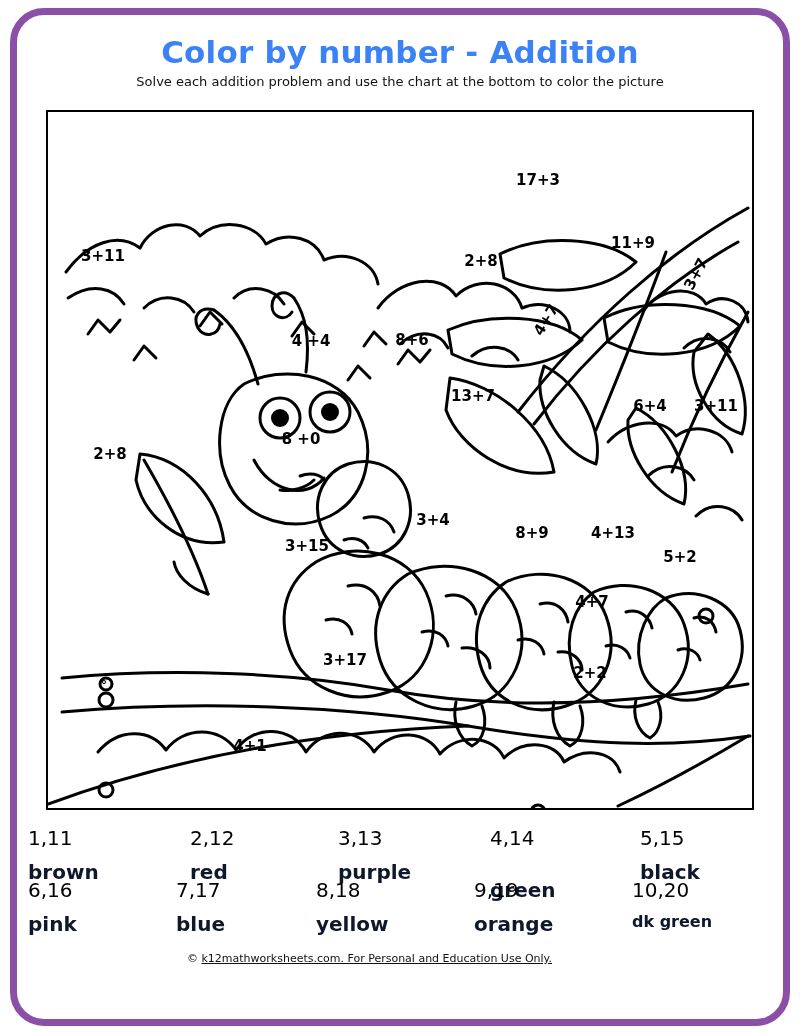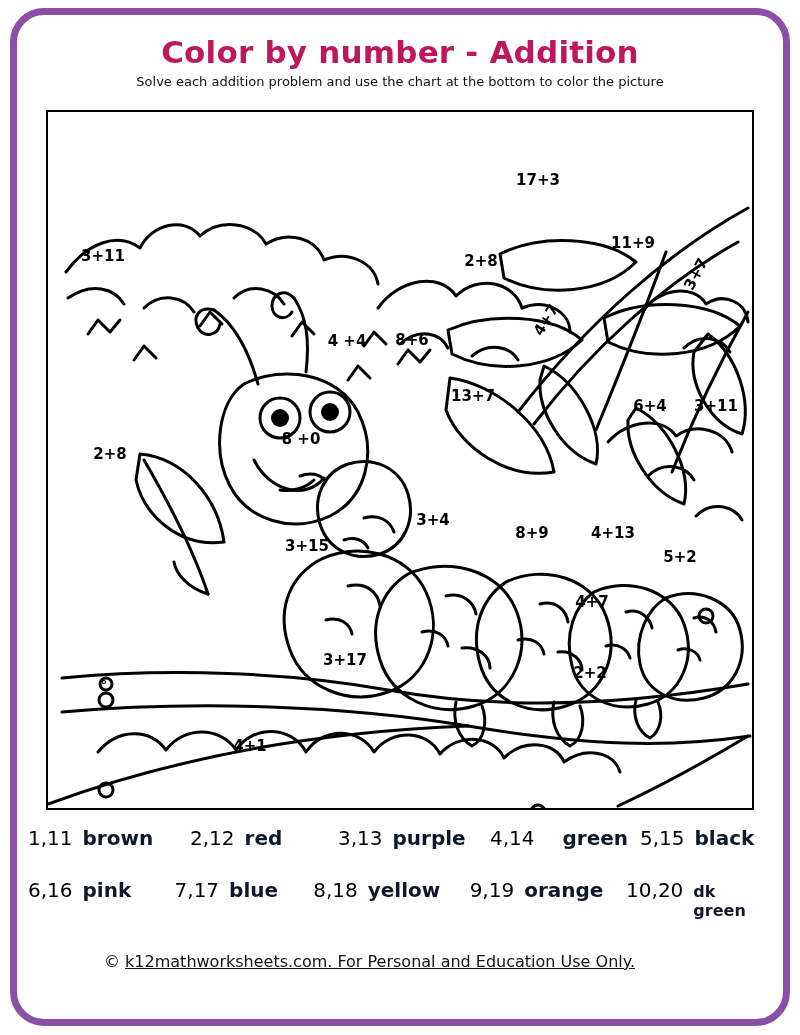--- a/index.html
+++ b/index.html
@@ -30,21 +30,21 @@
     box-sizing: border-box;
   }
   .title {
     position: absolute;
     left: 0;
     top: 34px;
     width: 800px;
     text-align: center;
     font-size: 31px;
     font-weight: bold;
-    color: #be185d;
+    color: #3b82f6;
     letter-spacing: 0.2px;
   }
   .subtitle {
     position: absolute;
     left: 0;
     top: 74px;
     width: 800px;
     text-align: center;
     font-size: 13px;
     color: #111111;
@@ -86,41 +86,42 @@
     width: 744px;
     display: flex;
     align-items: baseline;
   }
   .legend-row.row1 { top: 0px; }
   .legend-row.row2 { top: 52px; }
   .legend-cell {
     display: flex;
     align-items: baseline;
     gap: 10px;
+    flex-direction: column;
   }
   .legend-num {
     font-size: 20px;
     color: #000000;
     font-weight: normal;
   }
   .legend-color {
     font-size: 20px;
     color: #0f172a;
     font-weight: bold;
   }
   .legend-color.small {
     font-size: 16px;
   }
   .footer {
     position: absolute;
     left: 0;
     top: 952px;
     width: 739px;
     text-align: center;
-    font-size: 16px;
+    font-size: 11px;
     color: #111111;
   }
   .footer .link {
     text-decoration: underline;
   }
 </style>
 </head>
 <body>
 
 <div class="page">
@@ -253,21 +254,21 @@
         <circle cx="560" cy="760" r="7"></circle>
       </g>
     </svg>
 
     <div class="eq" style="left:55px;top:144px;">3+11</div>
     <div class="eq" style="left:490px;top:68px;">17+3</div>
     <div class="eq" style="left:433px;top:149px;">2+8</div>
     <div class="eq" style="left:585px;top:131px;">11+9</div>
     <div class="eq rot-1" style="left:648px;top:162px;">3+7</div>
     <div class="eq rot-2" style="left:498px;top:208px;">4+7</div>
-    <div class="eq" style="left:263px;top:229px;margin-left:36px;">4 +4</div>
+    <div class="eq" style="left:263px;top:229px;">4 +4</div>
     <div class="eq" style="left:364px;top:228px;">8+6</div>
     <div class="eq" style="left:425px;top:284px;">13+7</div>
     <div class="eq" style="left:602px;top:294px;">6+4</div>
     <div class="eq" style="left:668px;top:294px;">3+11</div>
     <div class="eq" style="left:253px;top:327px;">8 +0</div>
     <div class="eq" style="left:62px;top:342px;">2+8</div>
     <div class="eq" style="left:259px;top:434px;">3+15</div>
     <div class="eq" style="left:385px;top:408px;">3+4</div>
     <div class="eq" style="left:484px;top:421px;">8+9</div>
     <div class="eq" style="left:565px;top:421px;">4+13</div>

